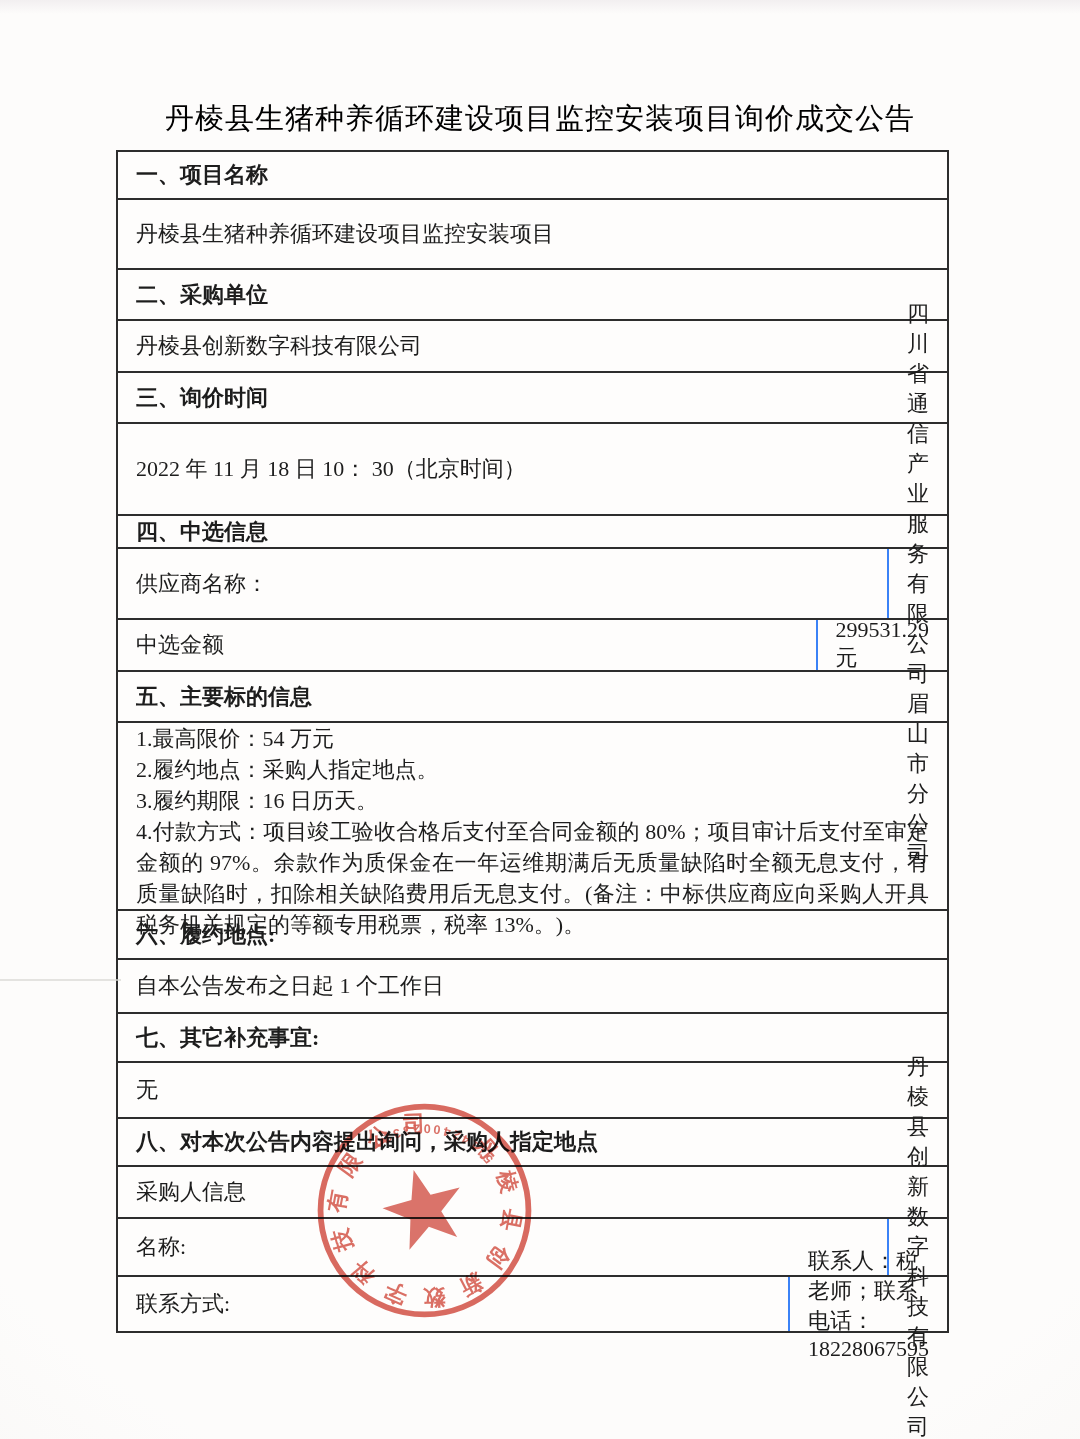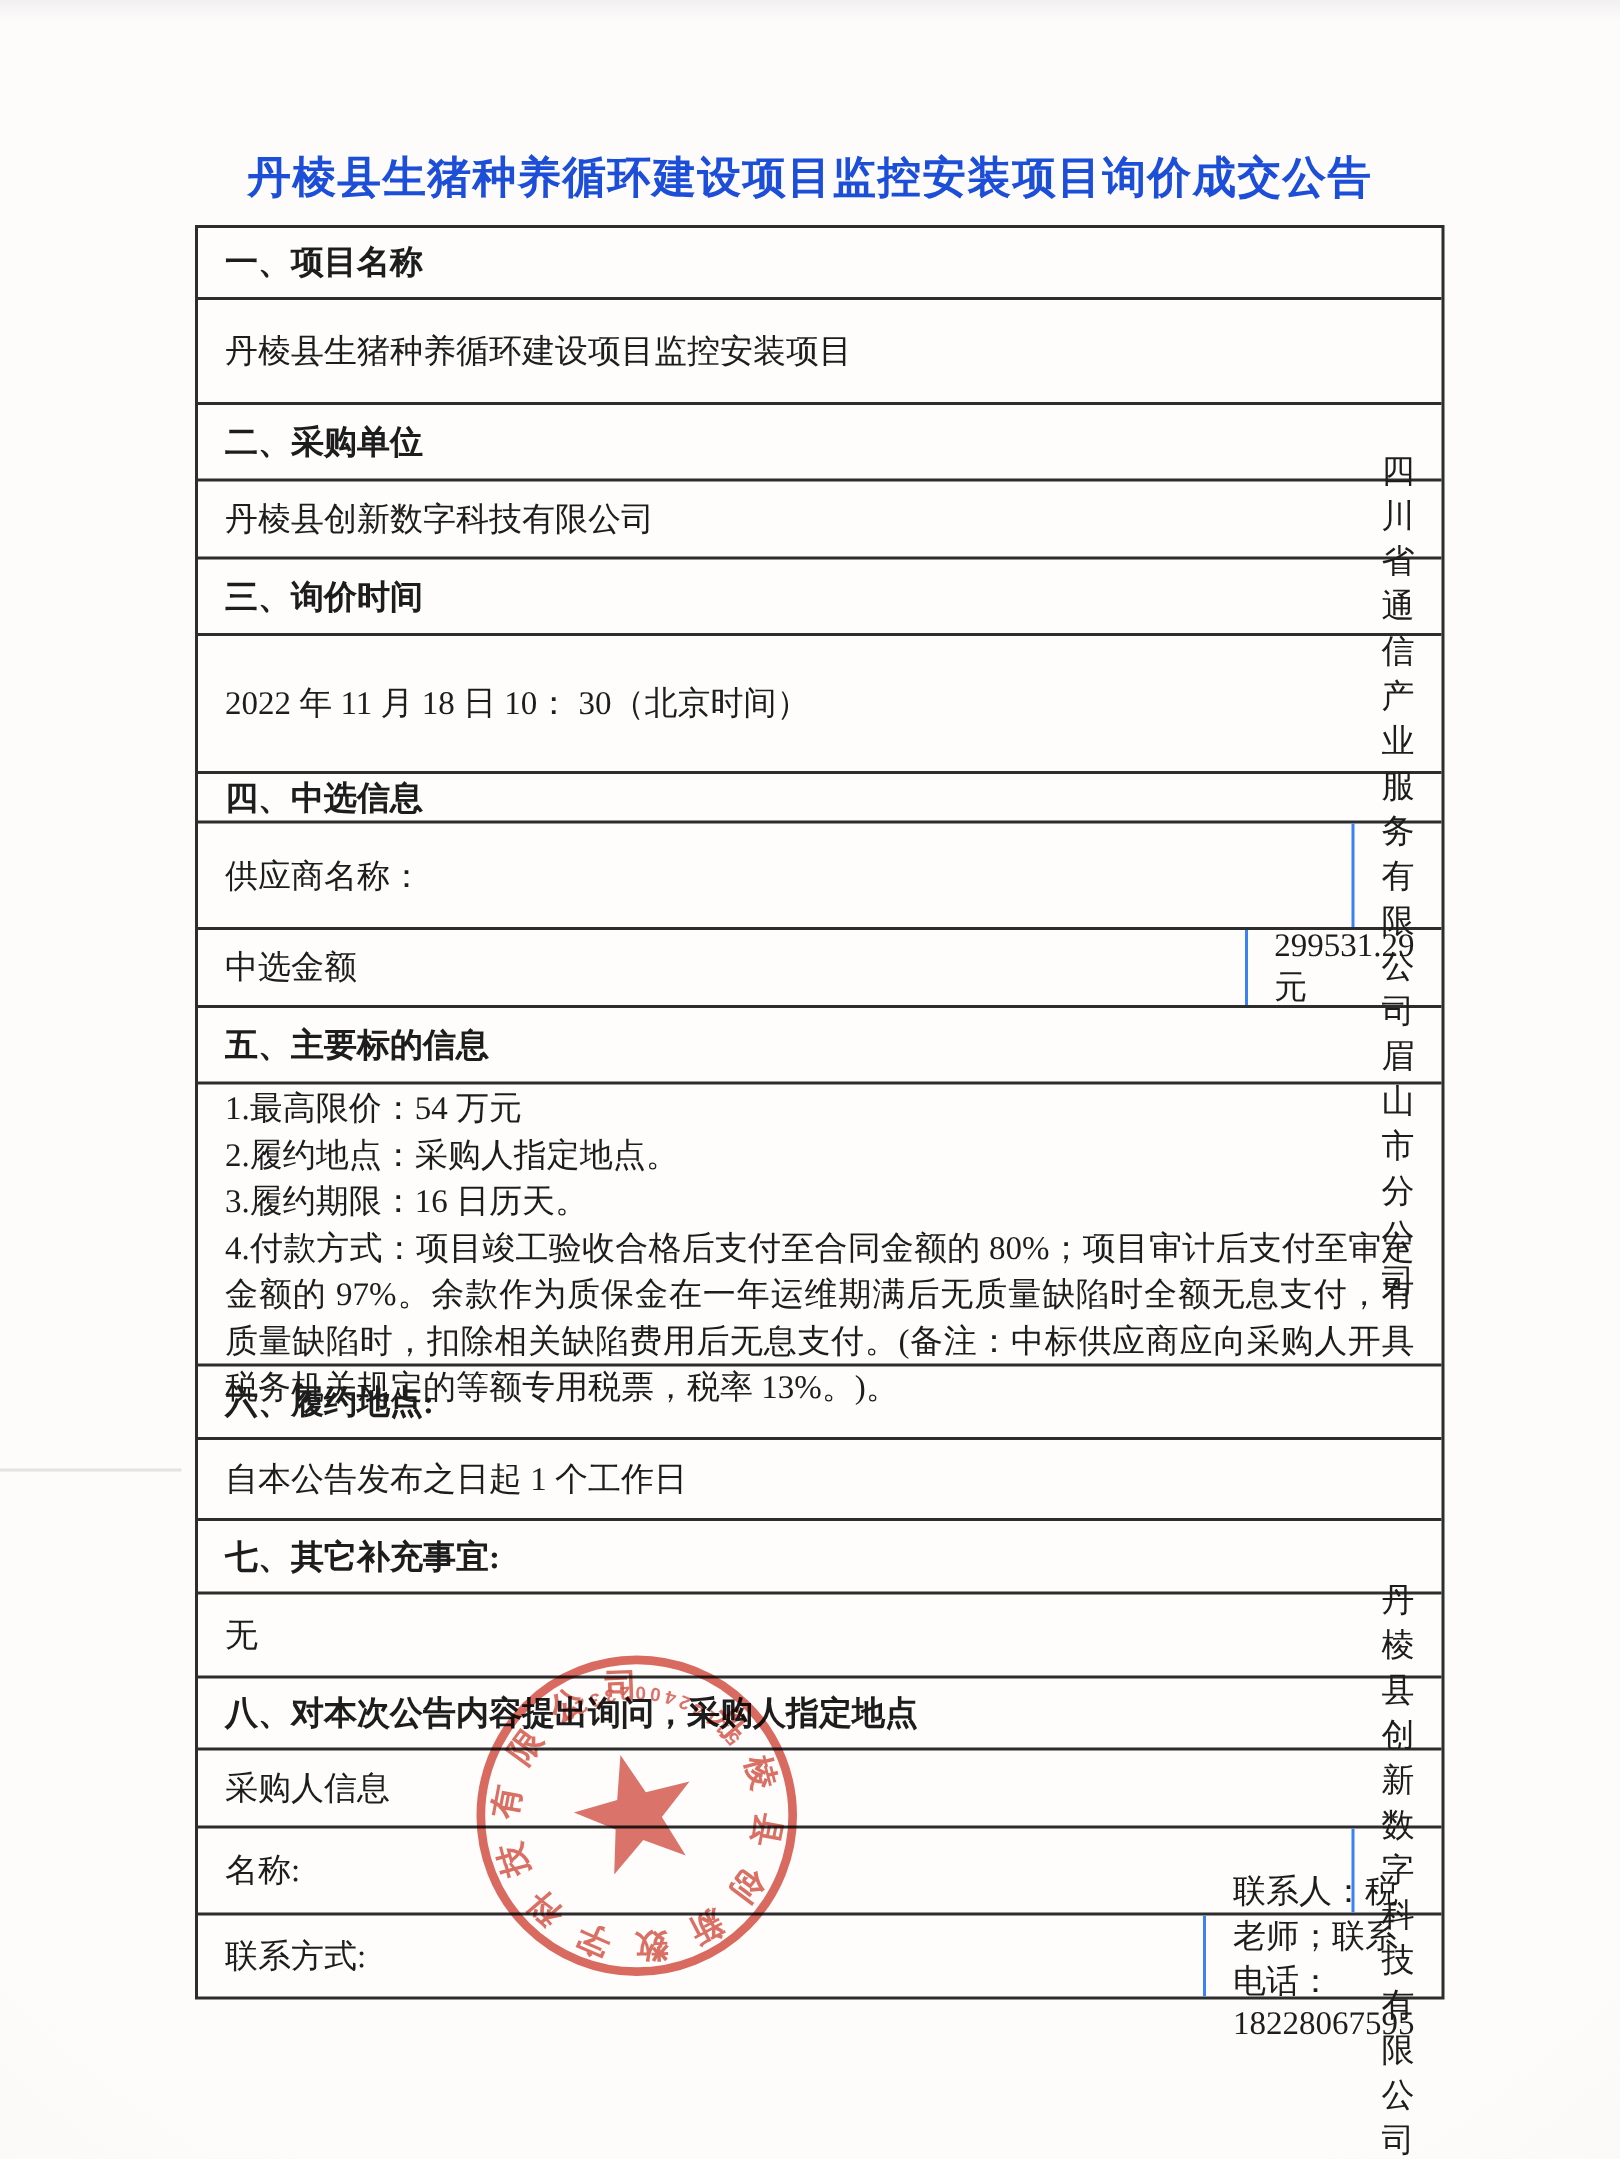--- a/index.html
+++ b/index.html
@@ -14,25 +14,25 @@
   .page-shade {
     position:absolute; inset:0;
     background:
       linear-gradient(180deg, #f2eff0 0, rgba(250,248,246,0) 14px),
       radial-gradient(120% 100% at 50% 45%, rgba(255,255,255,.6) 60%, rgba(228,226,222,.35) 100%);
     pointer-events:none;
   }
   .doc-title {
     position:absolute; top:99px; left:0; width:100%;
     text-align:center;
-    font-size:29px; font-weight:bold; letter-spacing:1px;
-    color:#1d4ed8;
+    font-size:29px; font-weight:normal; letter-spacing:1px;
+    color:#000000;
   }
   .tbl {
-    position:absolute; left:130px; top:150px; width:833px;
+    position:absolute; left:116px; top:150px; width:833px;
     border:2px solid #2d2d2d;
     background:rgba(255,255,255,.35);
   }
   .row {
     display:flex; align-items:center;
     border-bottom:2px solid #2d2d2d;
     font-size:22px;
   }
   .row:last-child { border-bottom:none; }
   .row .cell { padding:0 18px; width:100%; }

